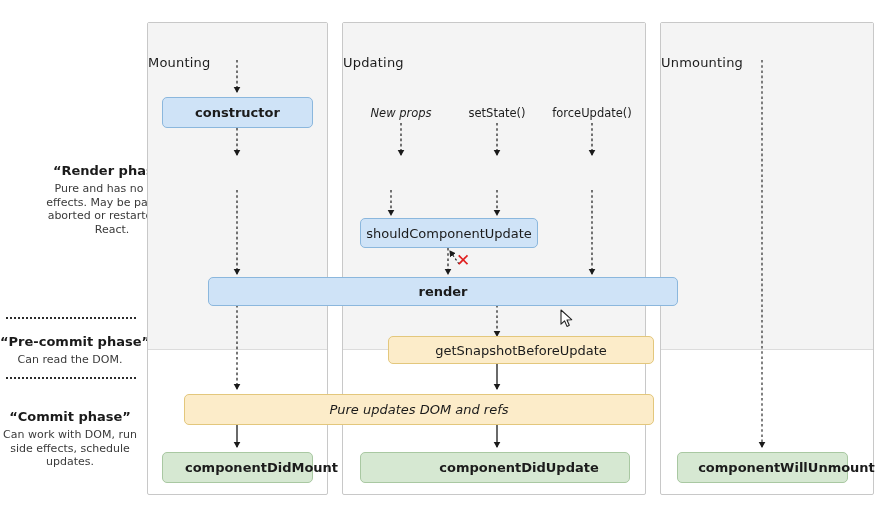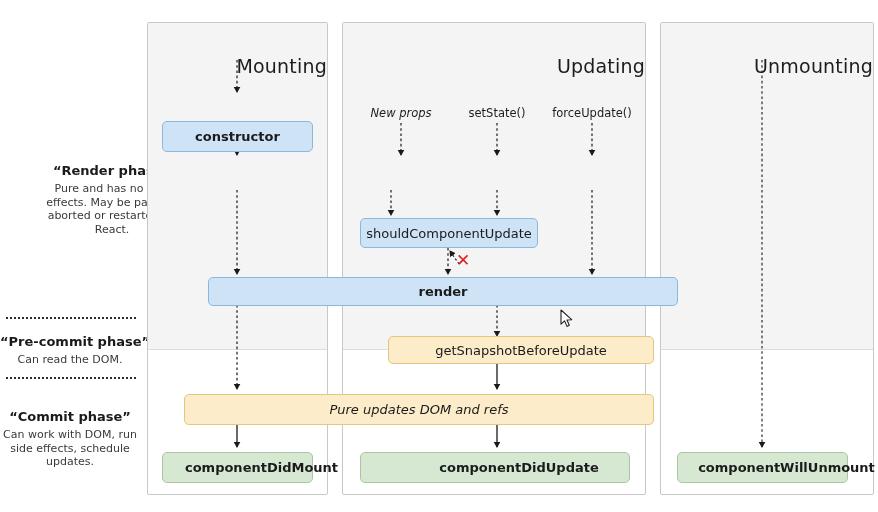--- a/index.html
+++ b/index.html
@@ -64,22 +64,22 @@
     top: 0;
     right: 0;
     background: #f4f4f4;
     border-bottom: 1px solid #dcdcdc;
   }
   .col-title {
     position: absolute;
     top: 32px;
     left: 0;
     right: 0;
-    text-align: right;
-    font-size: 19px;
+    text-align: left;
+    font-size: 13px;
     color: #1c1c1c;
     font-weight: 400;
     letter-spacing: 0.2px;
   }
 
   
   .node {
     position: absolute;
     box-sizing: border-box;
     border-radius: 5px;
@@ -218,21 +218,21 @@
 
     <path d="M497,425 L497,447" stroke="#1a1a1a" stroke-width="1.3" fill="none" marker-end="url(#ah2)"></path>
 
     <path d="M762,60 L762,447" stroke="#1a1a1a" stroke-width="1.1" stroke-dasharray="2.6,2.6" fill="none" marker-end="url(#ah)"></path>
   </svg>
 
   <div class="trigger italic" style="left:341px; top:106px; width:120px;">New props</div>
   <div class="trigger" style="left:437px; top:106px; width:120px;">setState()</div>
   <div class="trigger" style="left:532px; top:106px; width:120px;">forceUpdate()</div>
 
-  <div class="node blue bold" style="left:162px; top:97px; width:151px; height:31px;margin-top:24px;">constructor</div>
+  <div class="node blue bold" style="left:162px; top:97px; width:151px; height:31px;">constructor</div>
 
 
   <div class="node blue" style="left:360px; top:218px; width:178px; height:30px;">shouldComponentUpdate</div>
 
   <div class="node blue bold" style="left:160px; top:277px; width:470px; height:29px;margin-left:48px;">render</div>
 
   <div class="node yellow" style="left:364px; top:336px; width:266px; height:28px;">getSnapshotBeforeUpdate</div>
 
   <div class="node yellow italic" style="left:160px; top:394px; width:470px; height:31px;">Pure updates DOM and refs</div>
 

